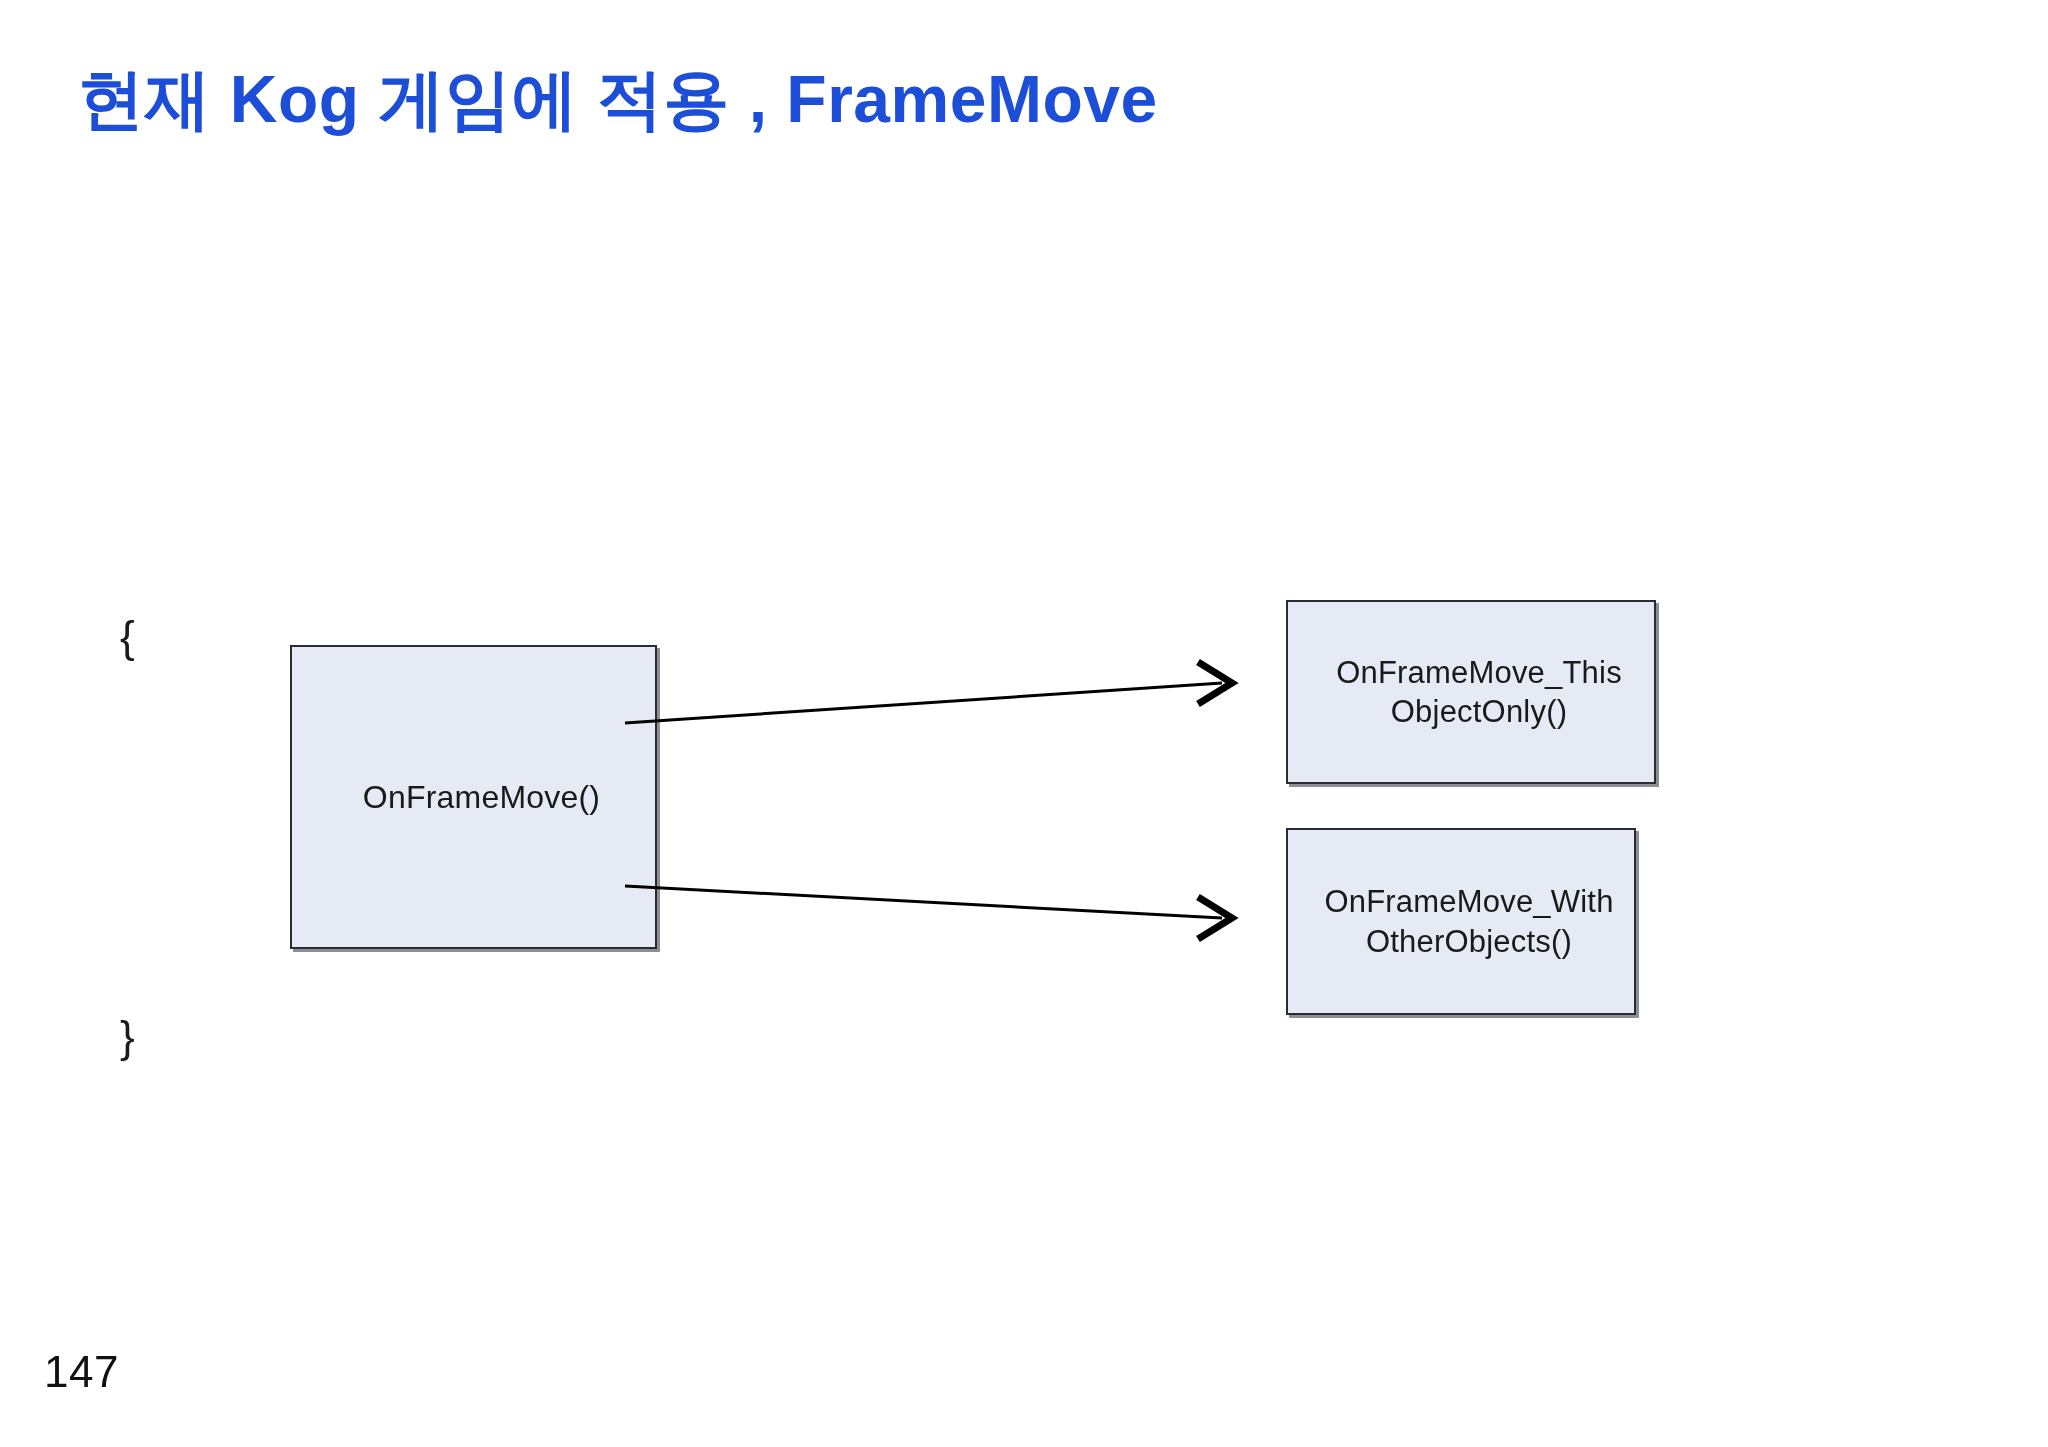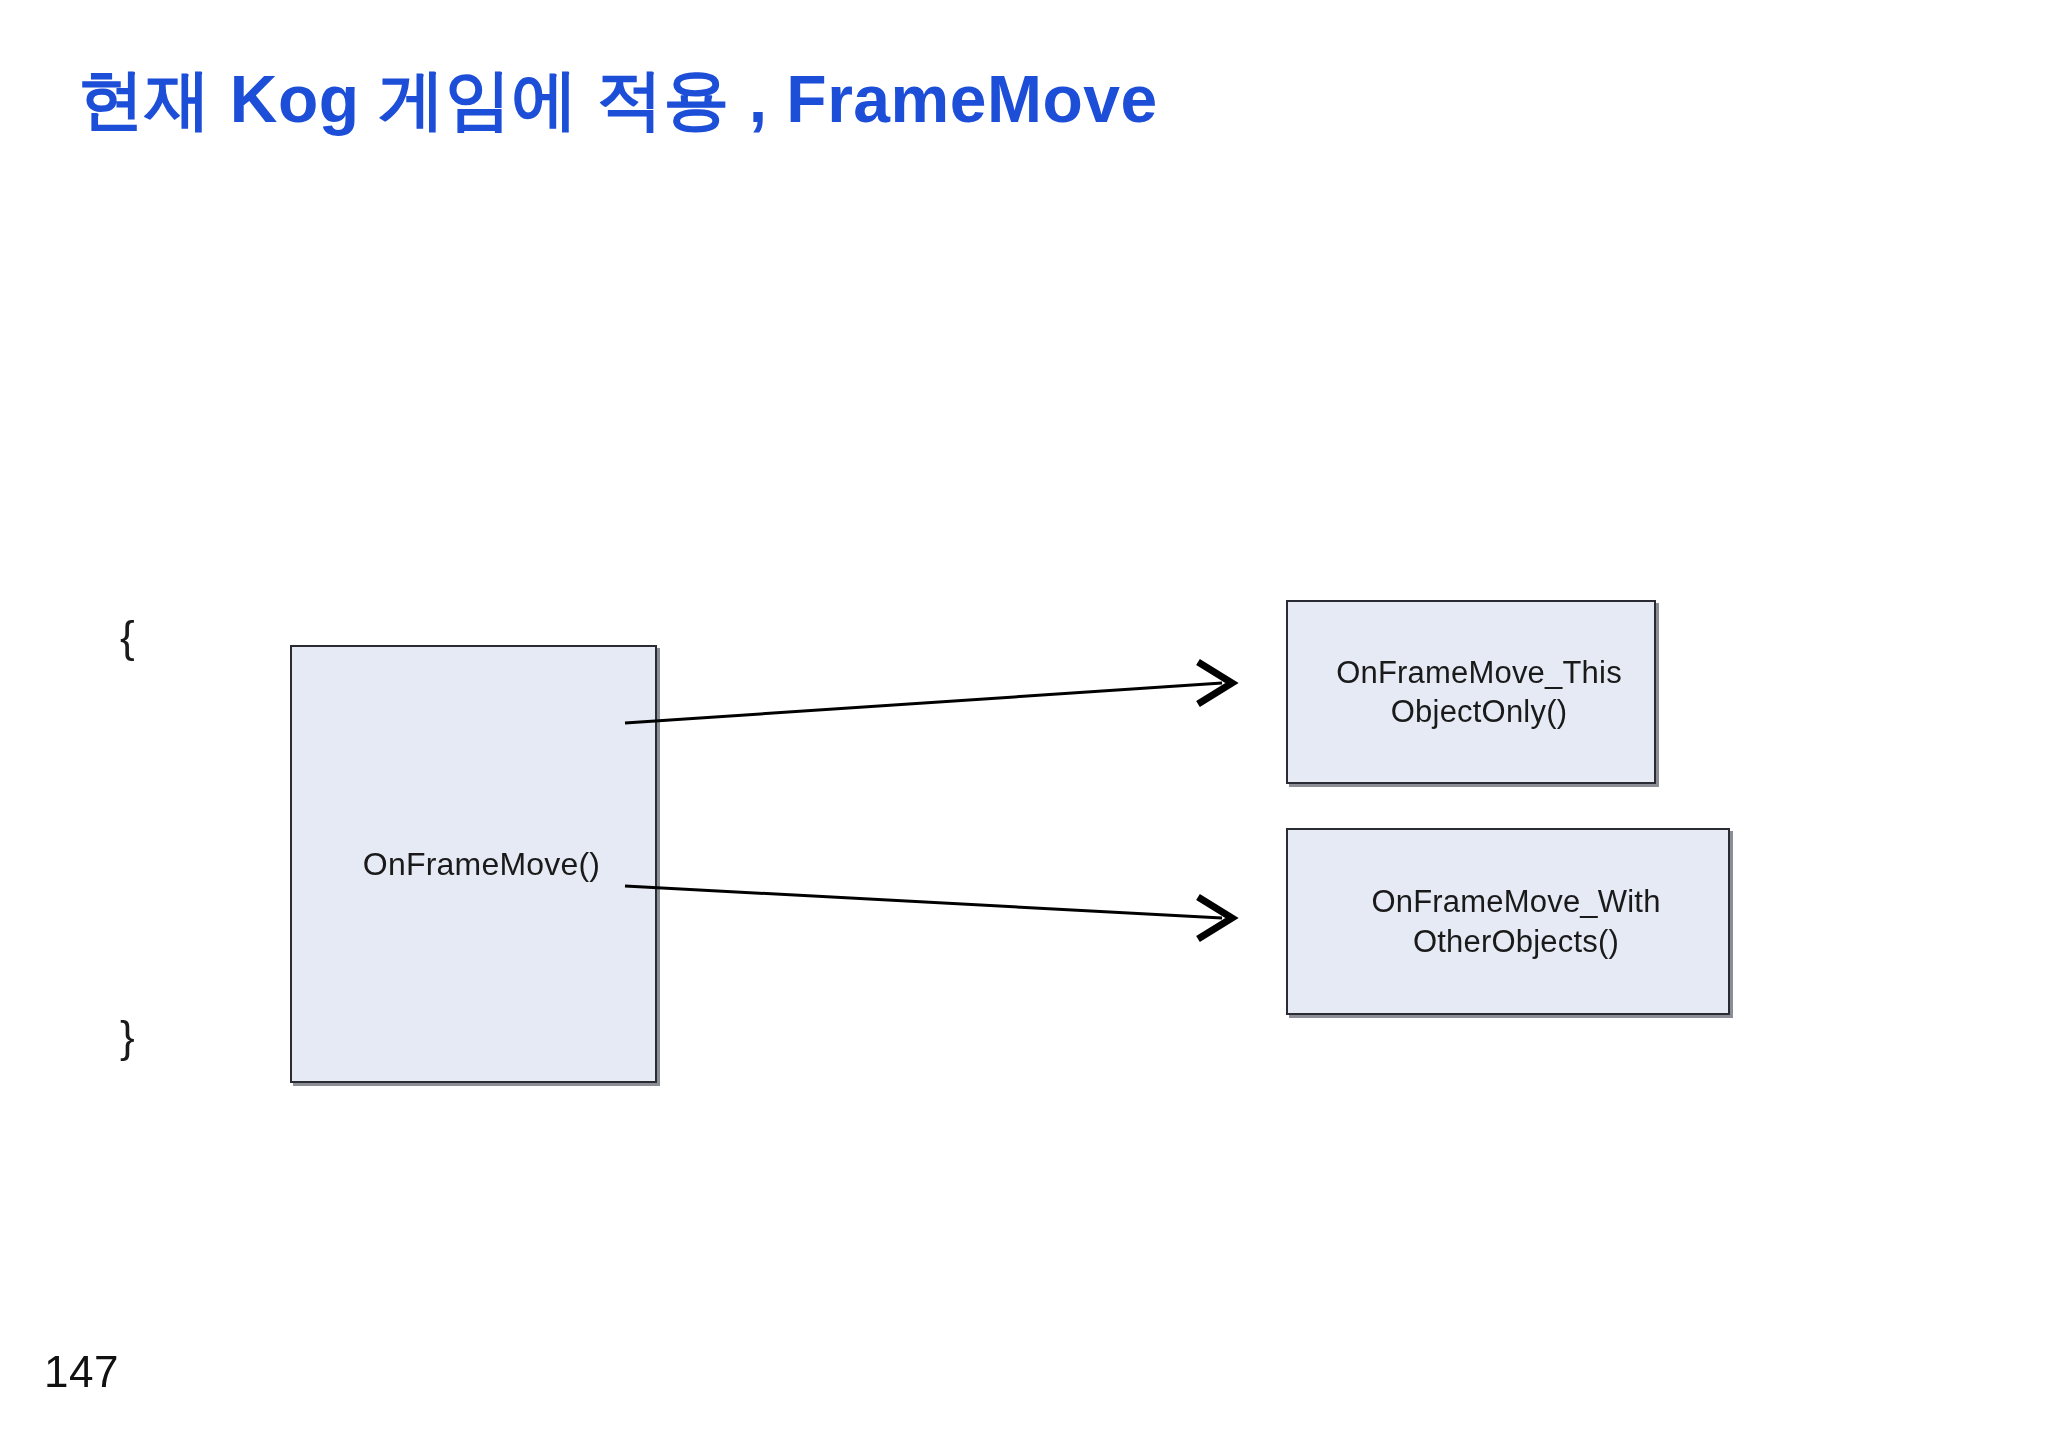--- a/index.html
+++ b/index.html
@@ -66,34 +66,34 @@
     color: #1a1a1a;
     letter-spacing: 0.2px;
     padding: 0 8px;
     margin-left: 16px;
   }
 
   #box-main {
     left: 290px;
     top: 645px;
     width: 367px;
-    height: 438px;
+    height: 304px;
   }
   #box-main .box-label { font-size: 32px; }
 
   #box-this-object {
     left: 1286px;
     top: 600px;
     width: 370px;
     height: 184px;
   }
   #box-other-objects {
     left: 1286px;
     top: 828px;
-    width: 444px;
+    width: 350px;
     height: 187px;
   }
 
   
   #connectors {
     position: absolute;
     left: 0;
     top: 0;
     width: 2048px;
     height: 1447px;

